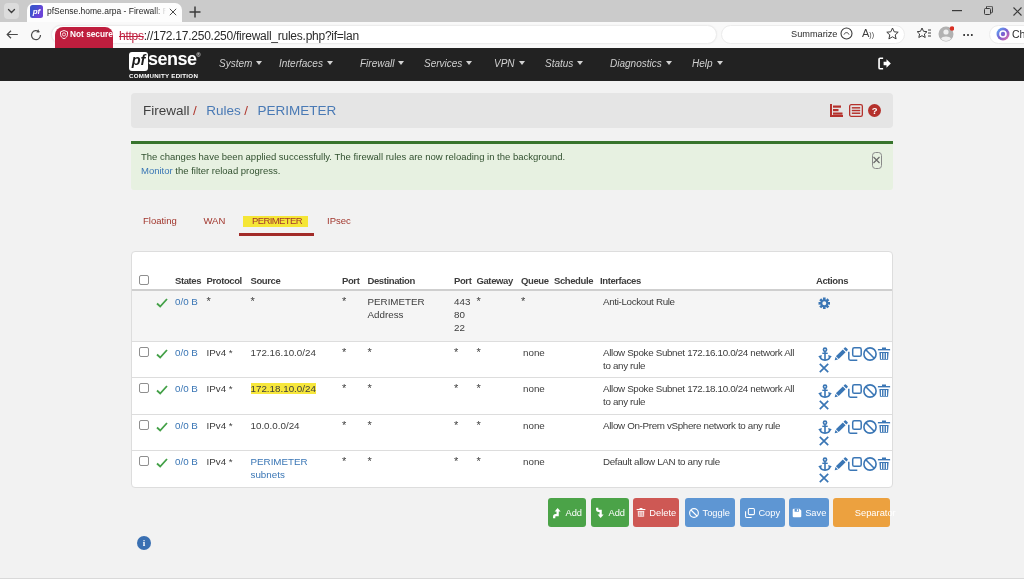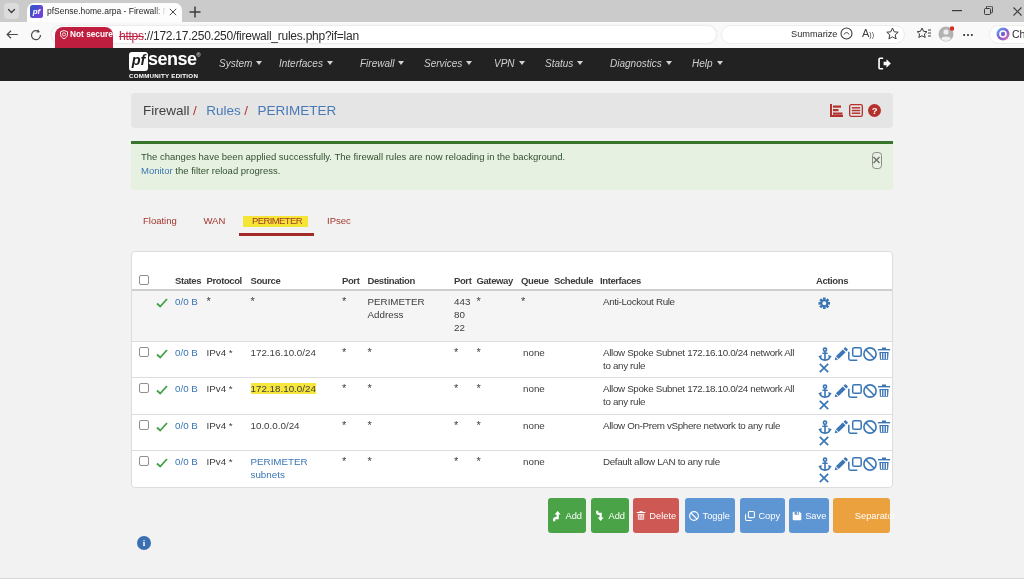--- a/index.html
+++ b/index.html
@@ -63,21 +63,21 @@
 .c-p2   { left:322.5px; }
 .c-gw   { left:345px; }
 .c-qu   { left:389.5px; }
 .c-qub  { left:391.5px; }
 .c-sch  { left:422.5px; }
 .c-dsc  { left:471.5px; letter-spacing:-0.33px; }
 .c-act  { left:684.5px; }
 .c-ico  { left:686px; }
 
 
-.btn { position:absolute; top:498px; height:35px; border-radius:3px; color:#fff; font-size:9.3px; display:flex; align-items:center; justify-content:center; gap:3.5px; }
+.btn { position:absolute; top:498px; height:29px; border-radius:3px; color:#fff; font-size:9.3px; display:flex; align-items:center; justify-content:center; gap:3.5px; }
 #info { position:absolute; left:137px; top:536px; width:14px; height:14px; border-radius:50%; background:#3a70b2; color:#fff; font-size:9px; font-weight:bold; font-family:"Liberation Serif",serif; text-align:center; line-height:14px; }
 </style>
 </head>
 <body>
 
 <svg width="0" height="0" style="position:absolute">
 <defs>
 <g id="i-anchor" stroke="#3a76b5" fill="none" stroke-width="1.6">
   <circle cx="7" cy="2.7" r="1.6"></circle>
   <path d="M7 4.3 V12.9"></path>

